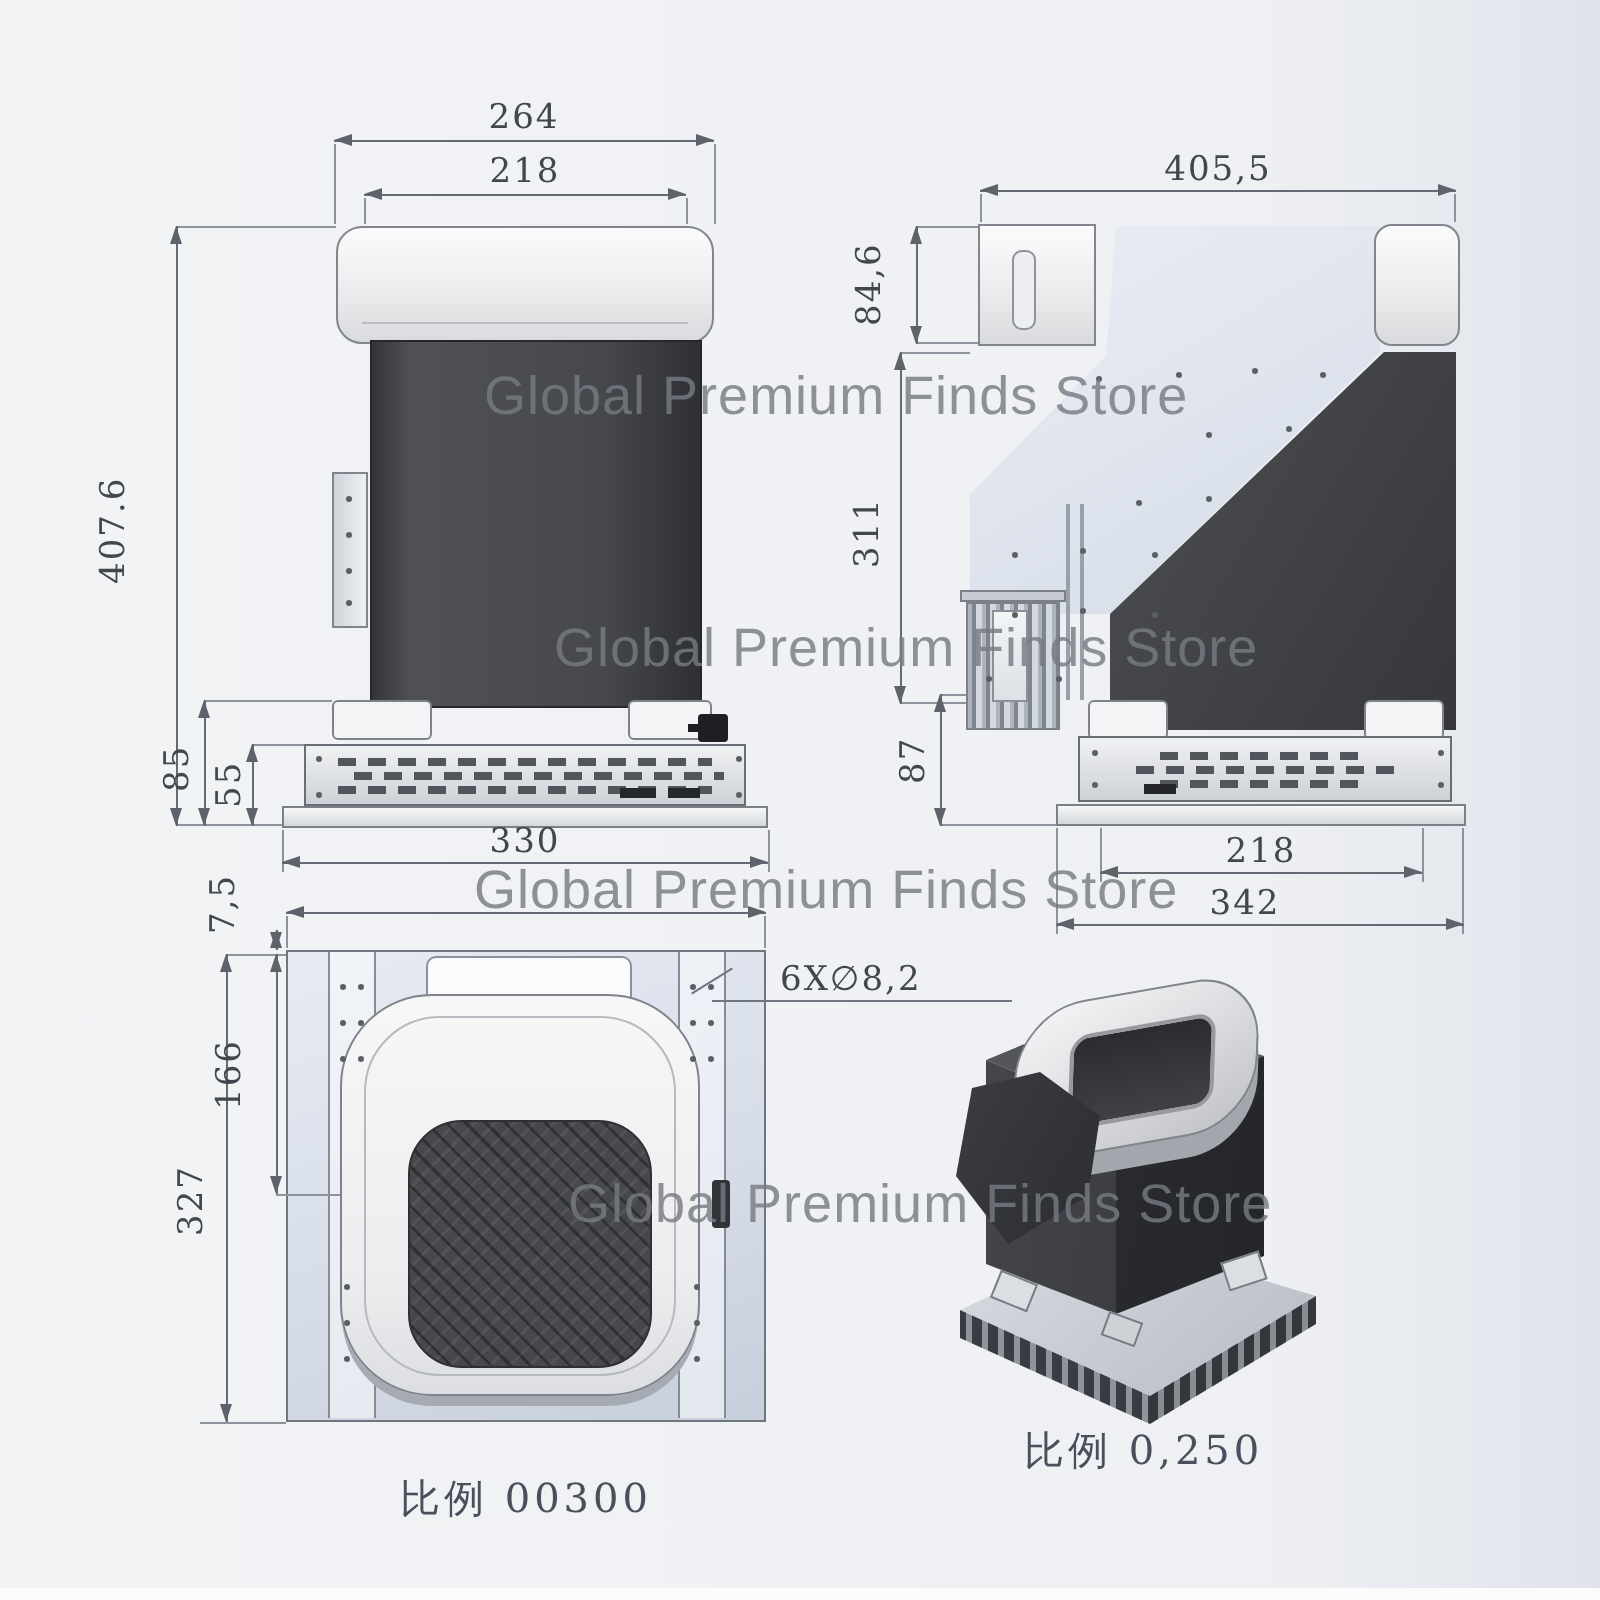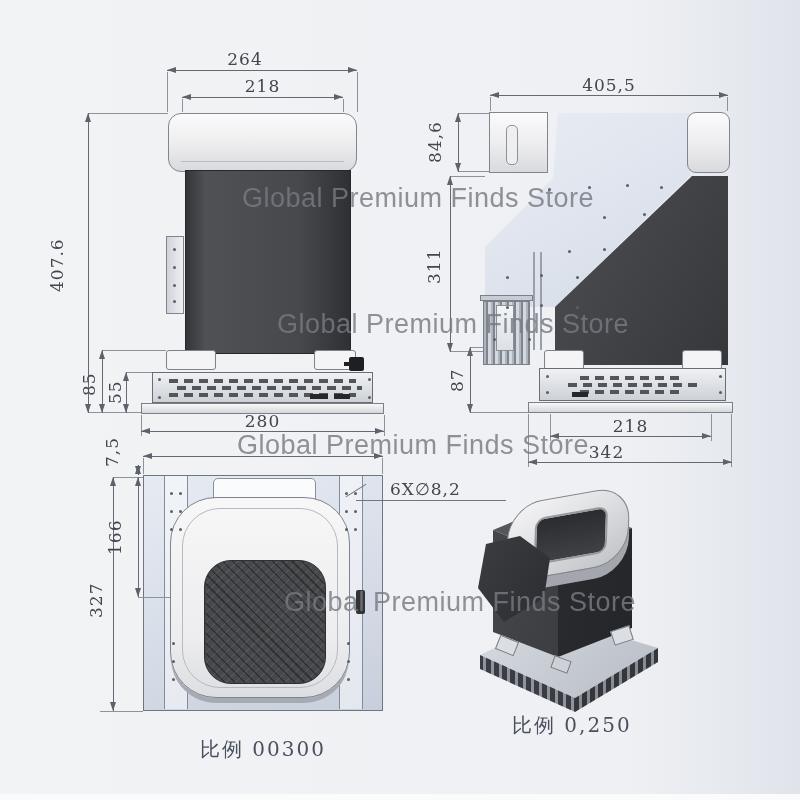--- a/index.html
+++ b/index.html
@@ -65,21 +65,21 @@
       <div class="abs" style="right:22px;bottom:3px;width:16px;height:5px;background:#26272b;"></div>
       <div class="abs" style="right:44px;bottom:3px;width:18px;height:5px;background:#26272b;"></div>
       <div class="dot" style="left:5px;top:5px;box-shadow:0 18px #5b6067,210px 0 #5b6067,210px 18px #5b6067;"></div>
     </div>
     <div class="abs" style="left:141px;top:403px;width:243px;height:11px;border:1px solid #7b8088;box-sizing:border-box;
          background:linear-gradient(#f6f7f8,#d5d8db);z-index:4;"></div>
 
     <div class="ext" style="left:167px;top:72px;width:1px;height:40px;"></div>
     <div class="ext" style="left:357px;top:72px;width:1px;height:40px;"></div>
     <div class="hdim" style="left:167px;top:70px;width:190px;"></div>
-    <div class="dlab" style="left:150px;top:49px;width:190px;">264</div>
+    <div class="dlab" style="left:167px;top:49px;width:190px;">264</div>
 
     <div class="ext" style="left:182px;top:99px;width:1px;height:13px;"></div>
     <div class="ext" style="left:343px;top:99px;width:1px;height:13px;"></div>
     <div class="hdim" style="left:182px;top:97px;width:161px;"></div>
     <div class="dlab" style="left:182px;top:76px;width:161px;">218</div>
 
     <div class="ext" style="left:88px;top:113px;width:80px;height:1px;"></div>
     <div class="ext" style="left:88px;top:412px;width:53px;height:1px;"></div>
     <div class="vdim" style="left:88px;top:113px;height:300px;"></div>
     <div class="dlab vlab" style="left:46px;top:223px;width:22px;height:84px;">407.6</div>
@@ -88,21 +88,21 @@
     <div class="vdim" style="left:102px;top:350px;height:63px;"></div>
     <div class="dlab vlab" style="left:78px;top:364px;width:22px;height:40px;">85</div>
 
     <div class="ext" style="left:126px;top:372px;width:26px;height:1px;"></div>
     <div class="vdim" style="left:126px;top:372px;height:41px;"></div>
     <div class="dlab vlab" style="left:104px;top:373px;width:22px;height:38px;">55</div>
 
     <div class="ext" style="left:141px;top:415px;width:1px;height:21px;"></div>
     <div class="ext" style="left:384px;top:415px;width:1px;height:21px;"></div>
     <div class="hdim" style="left:141px;top:431px;width:243px;"></div>
-    <div class="dlab" style="left:141px;top:411px;width:243px;">280</div>
+    <div class="dlab" style="left:141px;top:411px;width:243px;">330</div>
   </div>
 
   <div>
     <div class="clip" style="left:485px;top:112px;width:245px;height:254px;
          clip-path:polygon(73px 1px,205px 1px,205px 64px,70px 195px,0 195px,0 135px,68px 66px);
          background:linear-gradient(150deg,#e9edf5 0%,#dae0ea 60%,#ccd3df 100%);"></div>
     <div class="dot" style="left:548px;top:188px;z-index:8;box-shadow:0 0 #5b6067,40px -2px #5b6067,78px -4px #5b6067,112px -2px #5b6067,
          55px 28px #5b6067,95px 25px #5b6067,20px 62px #5b6067,55px 60px #5b6067,
          -42px 88px #5b6067,-8px 86px #5b6067,28px 88px #5b6067,-42px 118px #5b6067,-8px 116px #5b6067,28px 118px #5b6067,
          -55px 150px #5b6067,-20px 150px #5b6067;"></div>
@@ -153,21 +153,21 @@
     <div class="dlab vlab" style="left:446px;top:352px;width:22px;height:56px;">87</div>
 
     <div class="ext" style="left:550px;top:414px;width:1px;height:27px;"></div>
     <div class="ext" style="left:711px;top:414px;width:1px;height:27px;"></div>
     <div class="hdim" style="left:550px;top:436px;width:161px;"></div>
     <div class="dlab" style="left:550px;top:416px;width:161px;">218</div>
 
     <div class="ext" style="left:528px;top:414px;width:1px;height:53px;"></div>
     <div class="ext" style="left:731px;top:414px;width:1px;height:53px;"></div>
     <div class="hdim" style="left:528px;top:462px;width:204px;"></div>
-    <div class="dlab" style="left:512px;top:442px;width:189px;">342</div>
+    <div class="dlab" style="left:528px;top:442px;width:189px;">342</div>
   </div>
 
   <div>
 
     <div class="ext" style="left:143px;top:458px;width:1px;height:16px;"></div>
     <div class="ext" style="left:382px;top:458px;width:1px;height:16px;"></div>
     <div class="hdim" style="left:143px;top:456px;width:240px;"></div>
 
     <div class="abs" style="left:143px;top:475px;width:240px;height:236px;border:1px solid #70767f;box-sizing:border-box;
          background:linear-gradient(160deg,#e6ebf3 0%,#d7dde8 55%,#c7cfdc 100%);z-index:2;"></div>

